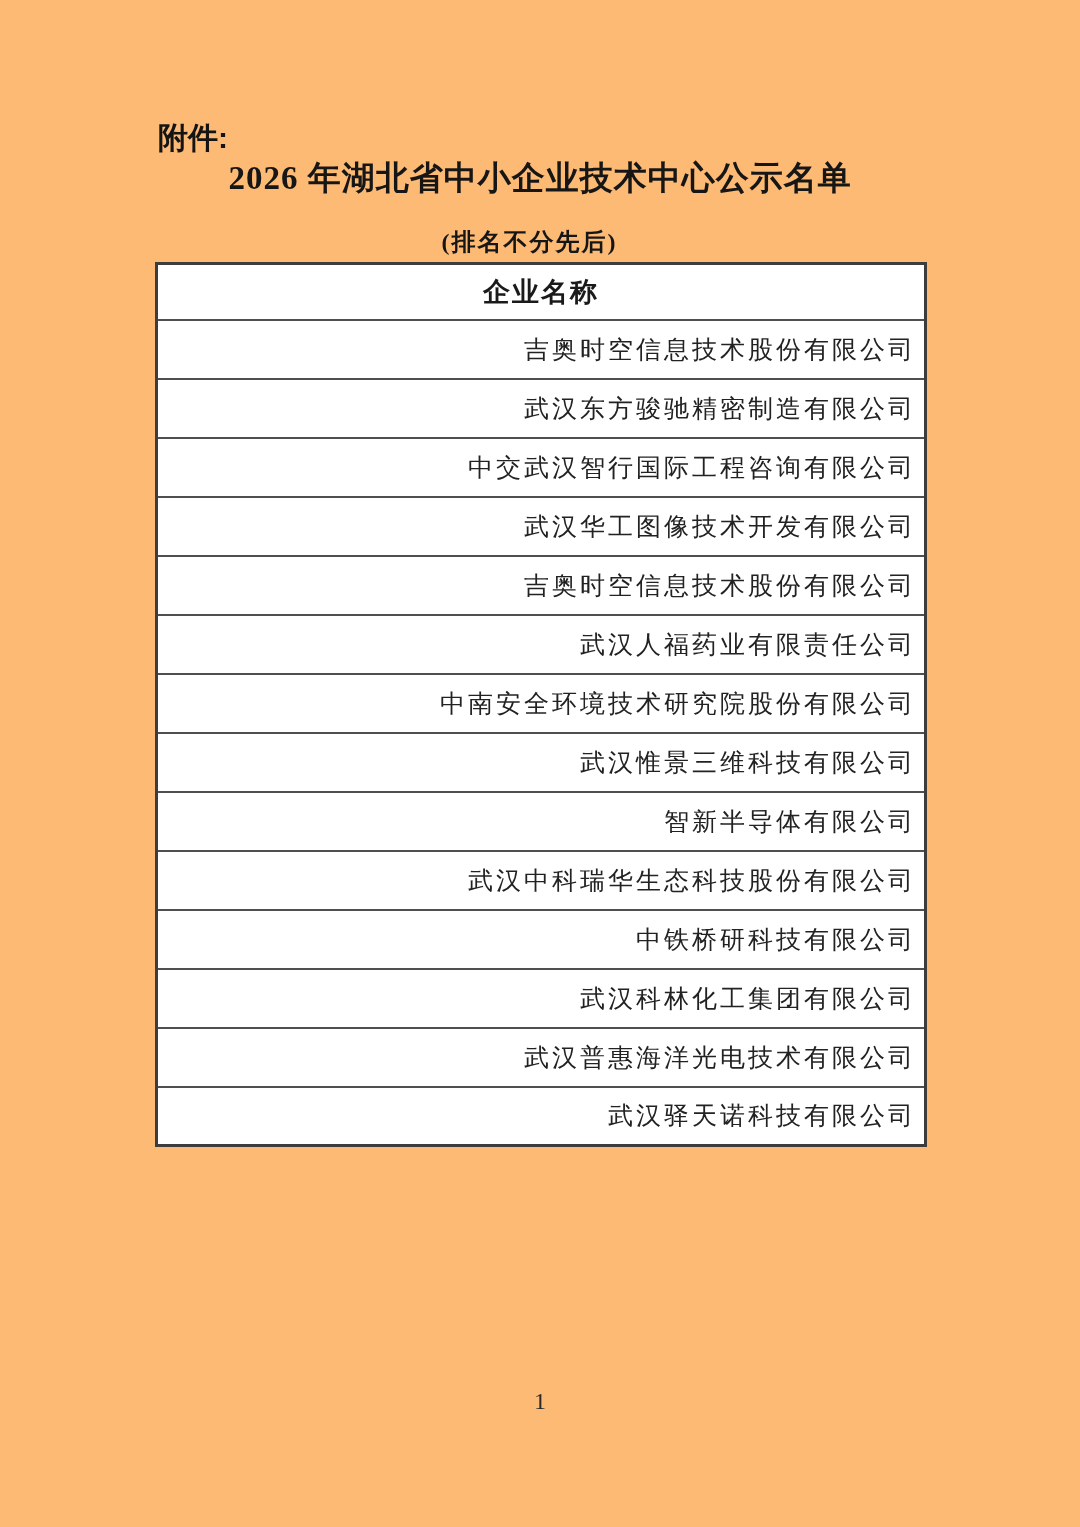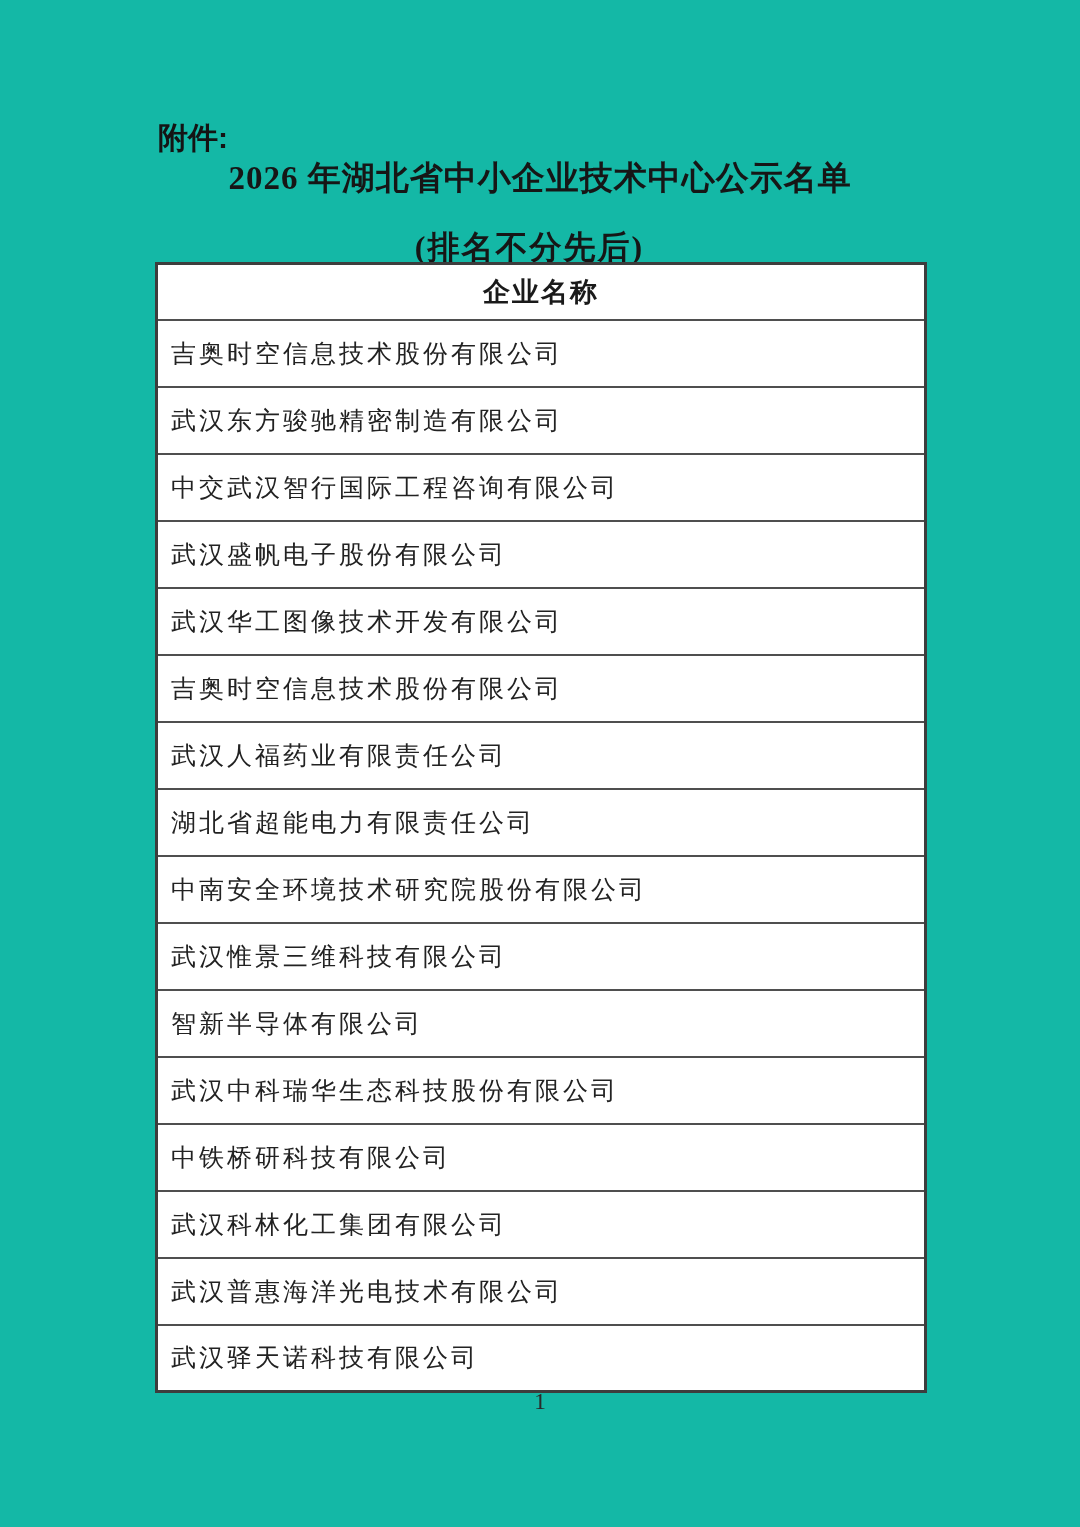--- a/index.html
+++ b/index.html
@@ -5,21 +5,21 @@
   * { box-sizing: border-box; }
   html, body {
     margin: 0;
     padding: 0;
     background: #ffffff;
   }
   .page {
     position: relative;
     width: 1080px;
     height: 1527px;
-    background: #14b8a6;
+    background: #fdba74;
     font-family: "Liberation Serif", "DejaVu Serif", serif;
     color: #1f1f1f;
     overflow: hidden;
   }
   .attachment-label {
     position: absolute;
     left: 158px;
     top: 118px;
     font-family: "Liberation Sans", "DejaVu Sans", sans-serif;
     font-weight: 700;
@@ -40,21 +40,21 @@
     color: #161616;
   }
   .doc-subtitle {
     position: absolute;
     top: 226px;
     left: 0;
     width: 1059px;
     text-align: center;
     font-family: "Liberation Serif", "DejaVu Serif", serif;
     font-weight: 700;
-    font-size: 32px;
+    font-size: 24px;
     letter-spacing: 2px;
     color: #161616;
   }
   table.company-table {
     position: absolute;
     left: 155px;
     top: 262px;
     width: 772px;
     border-collapse: collapse;
     background: #ffffff;
@@ -65,27 +65,27 @@
     border: 2px solid #4f4f4f;
     font-family: Liberation Serif, serif;
     font-weight: 700;
     font-size: 27px;
     letter-spacing: 2px;
     vertical-align: middle;
     color: #1a1a1a;
     padding: 0;
   }
   table.company-table td {
-    height: 67px;
+    height: 59px;
     border: 2px solid #4f4f4f;
     font-family: "Liberation Serif", "DejaVu Serif", serif;
     font-weight: 400;
     font-size: 25px;
     letter-spacing: 3px;
-    text-align: left;
+    text-align: right;
     vertical-align: middle;
     color: #222222;
     padding: 0 8px 0 13px;
   }
   .page-number {
     position: absolute;
     top: 1388px;
     left: 0;
     width: 1080px;
     text-align: center;
@@ -115,33 +115,27 @@
         <tr>
           <td>吉奥时空信息技术股份有限公司</td>
         </tr>
         <tr>
           <td>武汉东方骏驰精密制造有限公司</td>
         </tr>
         <tr>
           <td>中交武汉智行国际工程咨询有限公司</td>
         </tr>
         <tr>
-          <td>武汉盛帆电子股份有限公司</td>
-        </tr>
-        <tr>
           <td>武汉华工图像技术开发有限公司</td>
         </tr>
         <tr>
           <td>吉奥时空信息技术股份有限公司</td>
         </tr>
         <tr>
           <td>武汉人福药业有限责任公司</td>
-        </tr>
-        <tr>
-          <td>湖北省超能电力有限责任公司</td>
         </tr>
         <tr>
           <td>中南安全环境技术研究院股份有限公司</td>
         </tr>
         <tr>
           <td>武汉惟景三维科技有限公司</td>
         </tr>
         <tr>
           <td>智新半导体有限公司</td>
         </tr>

